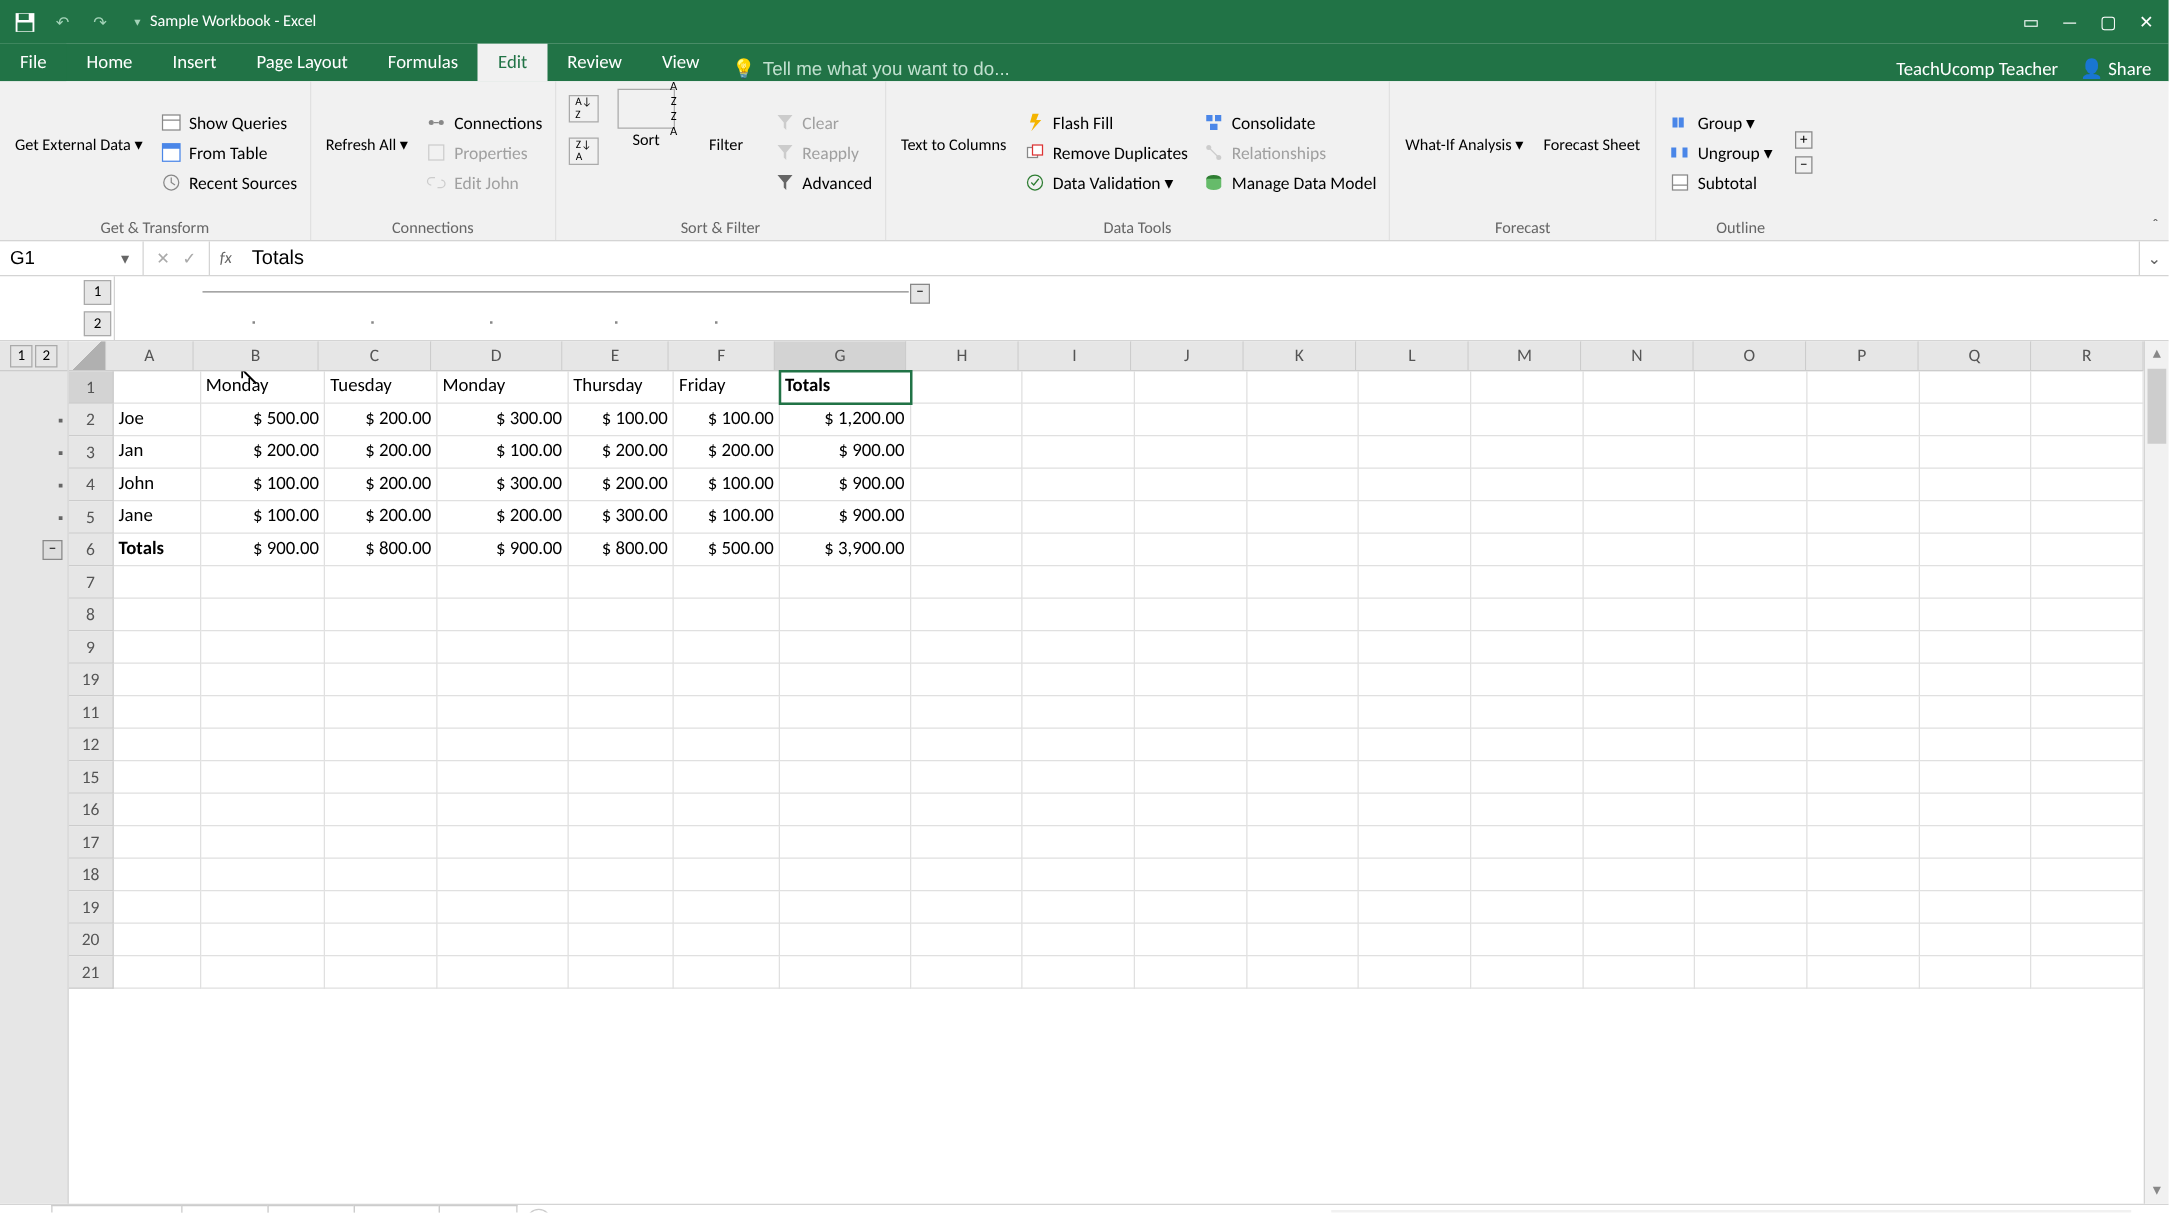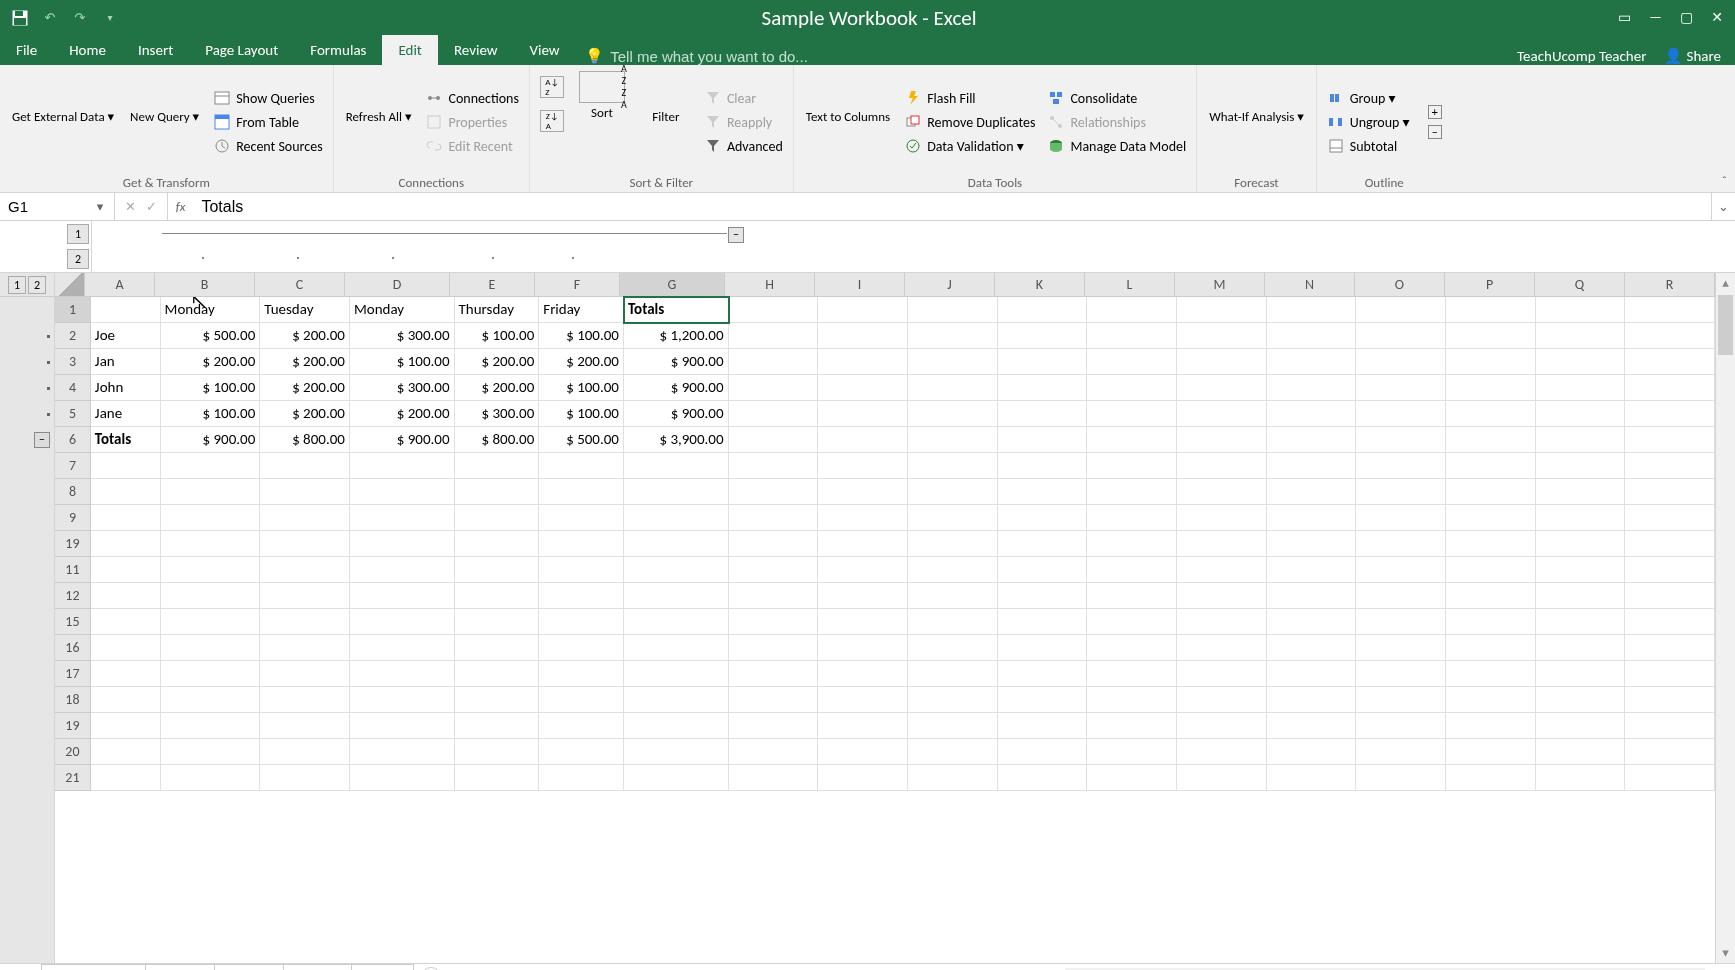--- a/index.html
+++ b/index.html
@@ -2,21 +2,21 @@
 <html><head>
 <meta charset="utf-8">
 <style>
 * { box-sizing: border-box; margin: 0; padding: 0; }
 body { font-family: "Segoe UI", Calibri, sans-serif; font-size: 13px; background: #fff; overflow: hidden; width: 1735px; height: 970px; }
 
 
 .titlebar { background: #217346; height: 35px; display: flex; align-items: center; color: #fff; }
 .qat { display: flex; align-items: center; gap: 10px; padding-left: 10px; }
 .qat-icon { width: 20px; height: 20px; display: flex; align-items: center; justify-content: center; cursor: pointer; }
-.title-center { flex: 1; text-align: center; font-size: 21px; }
+.title-center { flex: 1; text-align: left; font-size: 13px; }
 .title-right { display: flex; gap: 18px; padding-right: 12px; }
 .win-btn { cursor: pointer; font-size: 14px; }
 
 
 .tabbar { background: #217346; height: 30px; display: flex; align-items: flex-end; color: #fff; }
 .file-tab { background: #217346; padding: 6px 16px; font-size: 15px; cursor: pointer; }
 .ribbon-tab { padding: 6px 16px; font-size: 15px; cursor: pointer; }
 .ribbon-tab.active { background: #f1f1f1; color: #217346; }
 .tellme { margin-left: 10px; display: flex; align-items: center; gap: 6px; color: #c1e0cf; font-size: 15px; }
 .tellme input { background: transparent; border: none; color: #c1e0cf; font-size: 15px; width: 260px; }
@@ -149,29 +149,20 @@
     <div class="rgroup-body">
       <div class="big-btn">
         <span class="ico">
             <svg width="36" height="36">
               <rect x="4" y="6" width="24" height="18" fill="#fff" stroke="#888"></rect>
               <rect x="4" y="6" width="24" height="6" fill="#ffd966"></rect>
             </svg>
           </span>
         <span>Get External Data ▾</span>
       </div>
-      <div class="big-btn">
-        <span class="ico">
-            <svg width="36" height="36">
-              <ellipse cx="18" cy="10" rx="12" ry="5" fill="#ffd966" stroke="#b38600"></ellipse>
-              <path d="M6 10 v14 a12 5 0 0 0 24 0 V10" fill="#fff3cc" stroke="#b38600"></path>
-            </svg>
-          </span>
-        <span>New Query ▾</span>
-      </div>
       <div class="small-stack">
         <div class="small-btn">
             <span class="ico">
               <svg width="16" height="16">
                 <rect x="1" y="2" width="14" height="12" fill="#fff" stroke="#888"></rect>
                 <line x1="1" y1="6" x2="15" y2="6" stroke="#888"></line>
               </svg>
             </span>
             <span>Show Queries</span>
           </div>
@@ -227,21 +218,21 @@
               </svg>
             </span>
             <span>Properties</span>
           </div>
         <div class="small-btn disabled">
             <span class="ico">
               <svg width="16" height="16">
                 <path d="M4 10 a3 3 0 0 1 0-6 h3 M12 6 a3 3 0 0 1 0 6 h-3" stroke="#ccc" fill="none"></path>
               </svg>
             </span>
-            <span>Edit Recent</span>
+            <span>Edit John</span>
           </div>
       </div>
     </div>
     <div class="rgroup-label">Connections</div>
   </div>
 
   <div class="rgroup">
     <div class="rgroup-body">
       <div class="small-stack" style="justify-content:flex-start;gap:10px;padding-top:6px">
         <div class="small-btn">
@@ -370,20 +361,28 @@
   <div class="rgroup">
     <div class="rgroup-body">
       <div class="big-btn">
         <span class="ico">
             <svg width="36" height="36">
               <rect x="6" y="6" width="24" height="20" fill="#fff" stroke="#888"></rect>
               <text x="18" y="22" text-anchor="middle" font-size="14" fill="#666">?</text>
             </svg>
           </span>
         <span>What-If Analysis ▾</span>
+      </div>
+      <div class="big-btn">
+        <span class="ico">
+            <svg width="36" height="36">
+              <polyline points="4,28 12,18 20,22 30,8" fill="none" stroke="#d33" stroke-width="2"></polyline>
+            </svg>
+          </span>
+        <span>Forecast Sheet</span>
       </div>
     </div>
     <div class="rgroup-label">Forecast</div>
   </div>
 
   <div class="rgroup" style="border-right:none">
     <div class="rgroup-body">
       <div class="small-stack">
         <div class="small-btn">
             <span class="ico">

